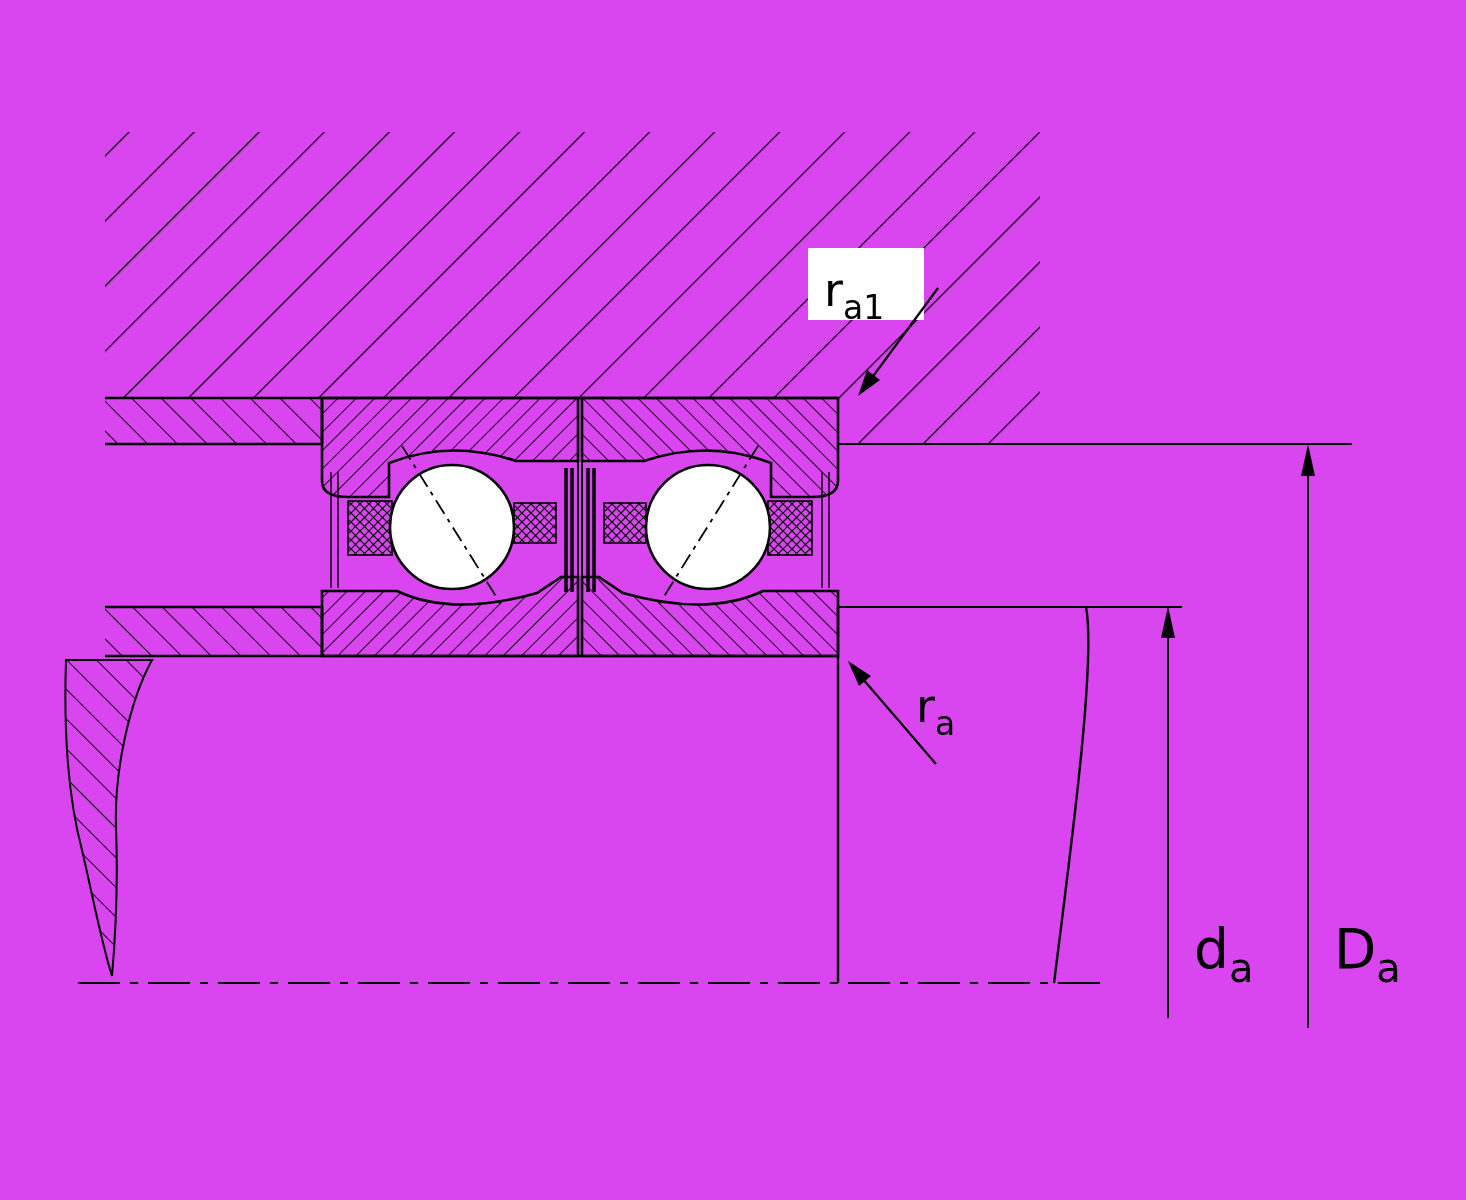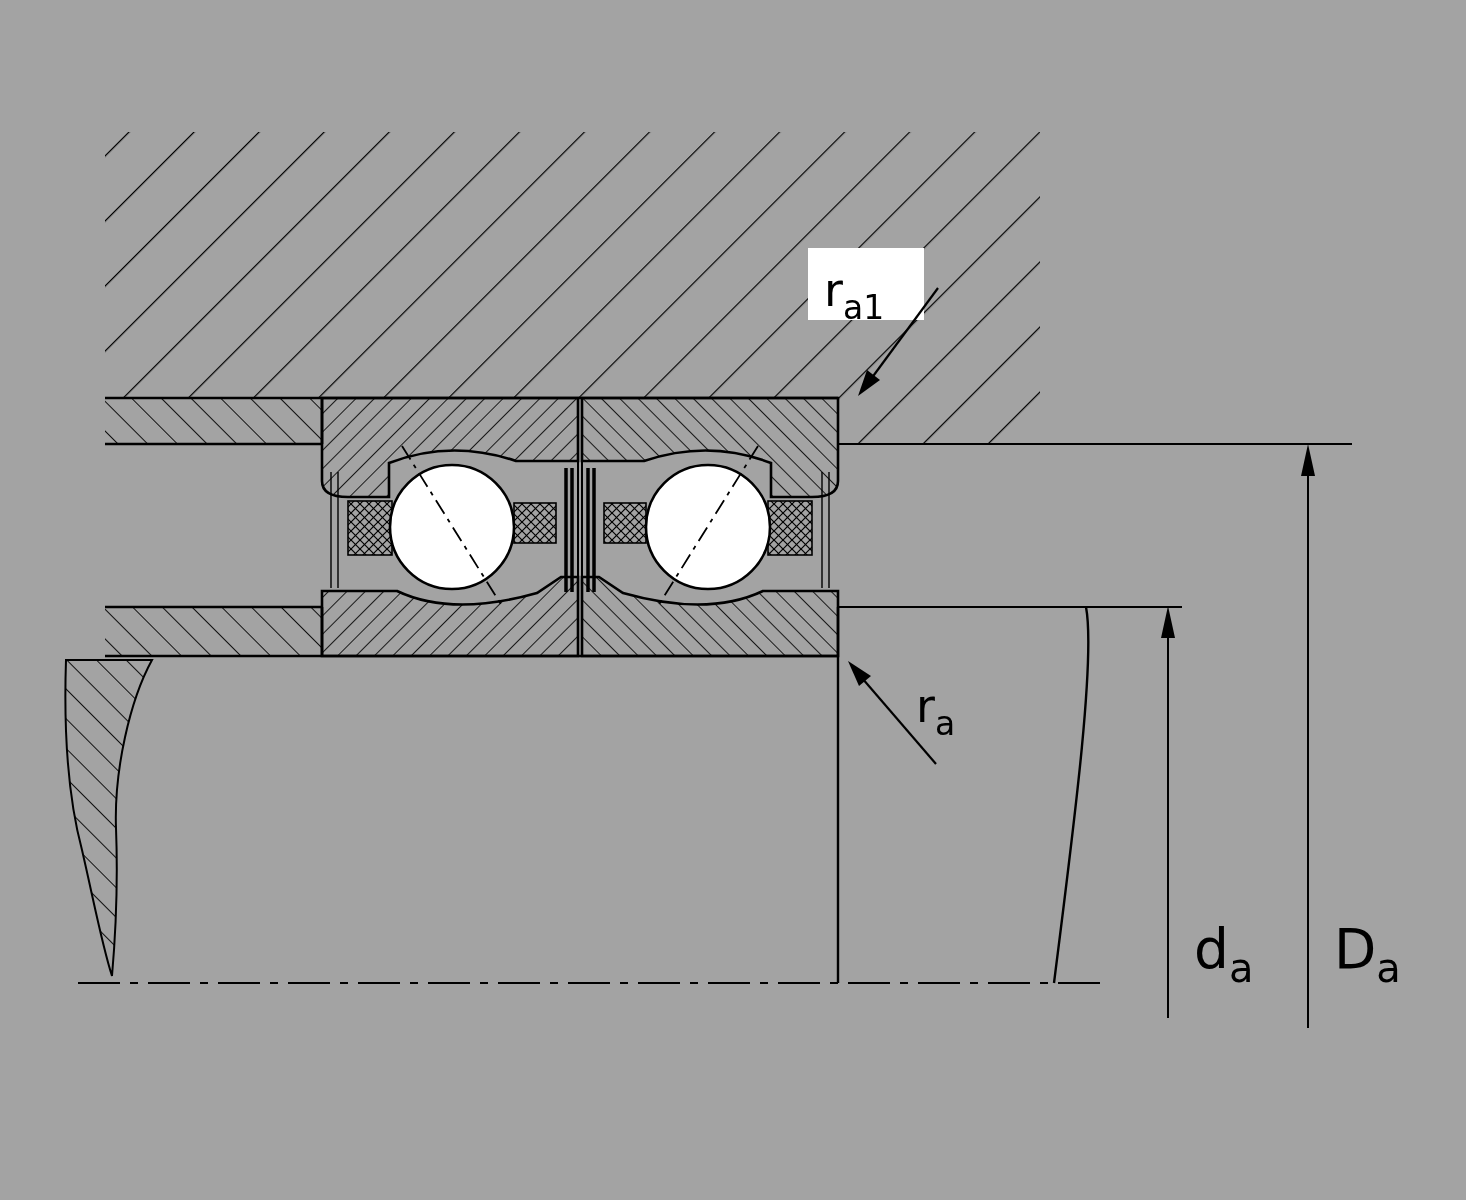--- a/index.html
+++ b/index.html
@@ -7,21 +7,21 @@
     padding: 0;
     background: #ffffff;
     width: 1466px;
     height: 1200px;
     font-family: "DejaVu Sans", sans-serif;
   }
   #stage {
     position: relative;
     width: 1466px;
     height: 1200px;
-    background: #a3a3a3;
+    background: #d946ef;
     overflow: hidden;
   }
   svg { display: block; }
   text {
     font-family: "DejaVu Sans", sans-serif;
     fill: #000000;
   }
 </style>
 </head>
 <body>

